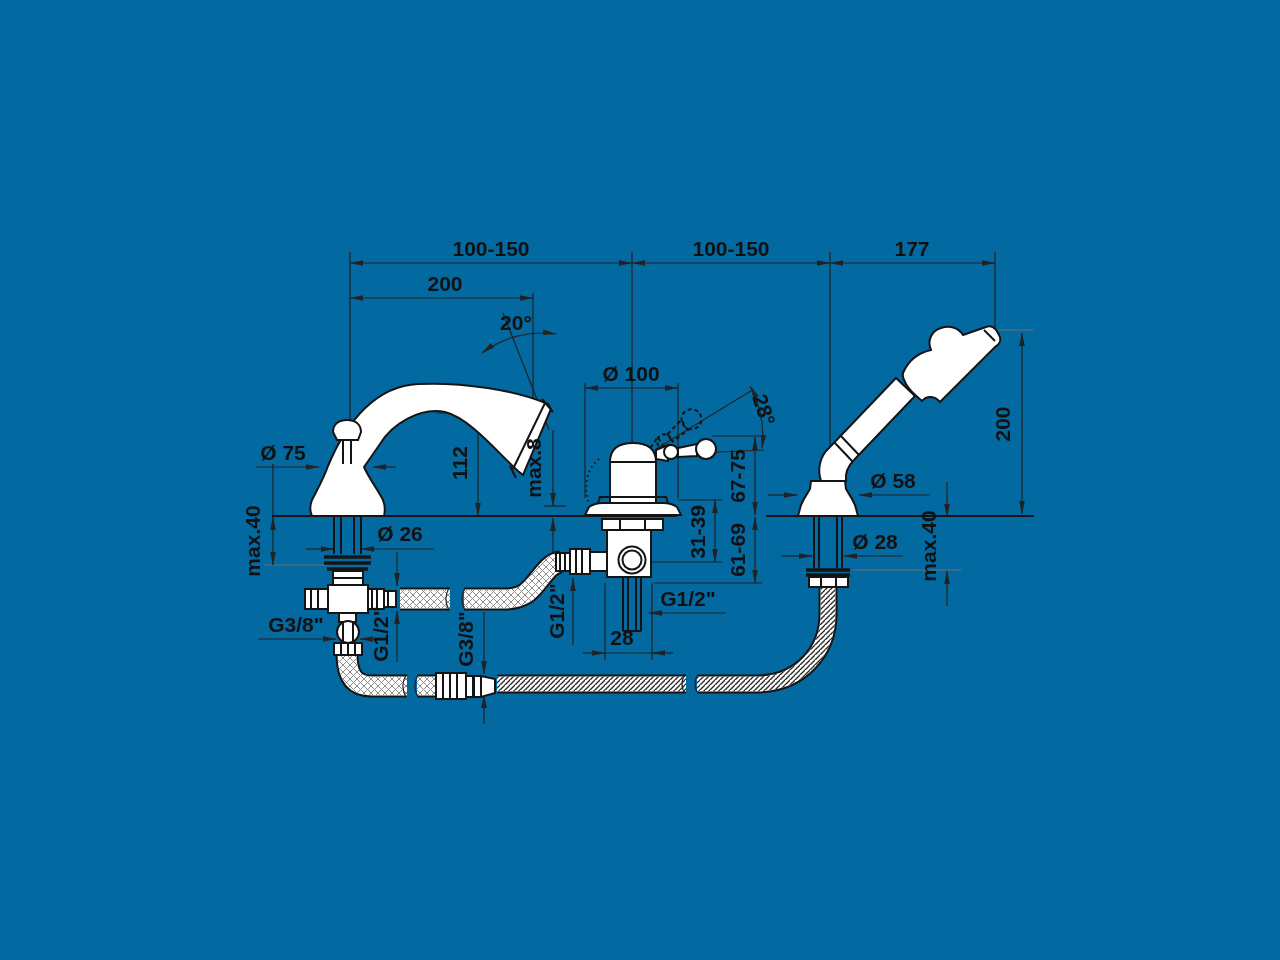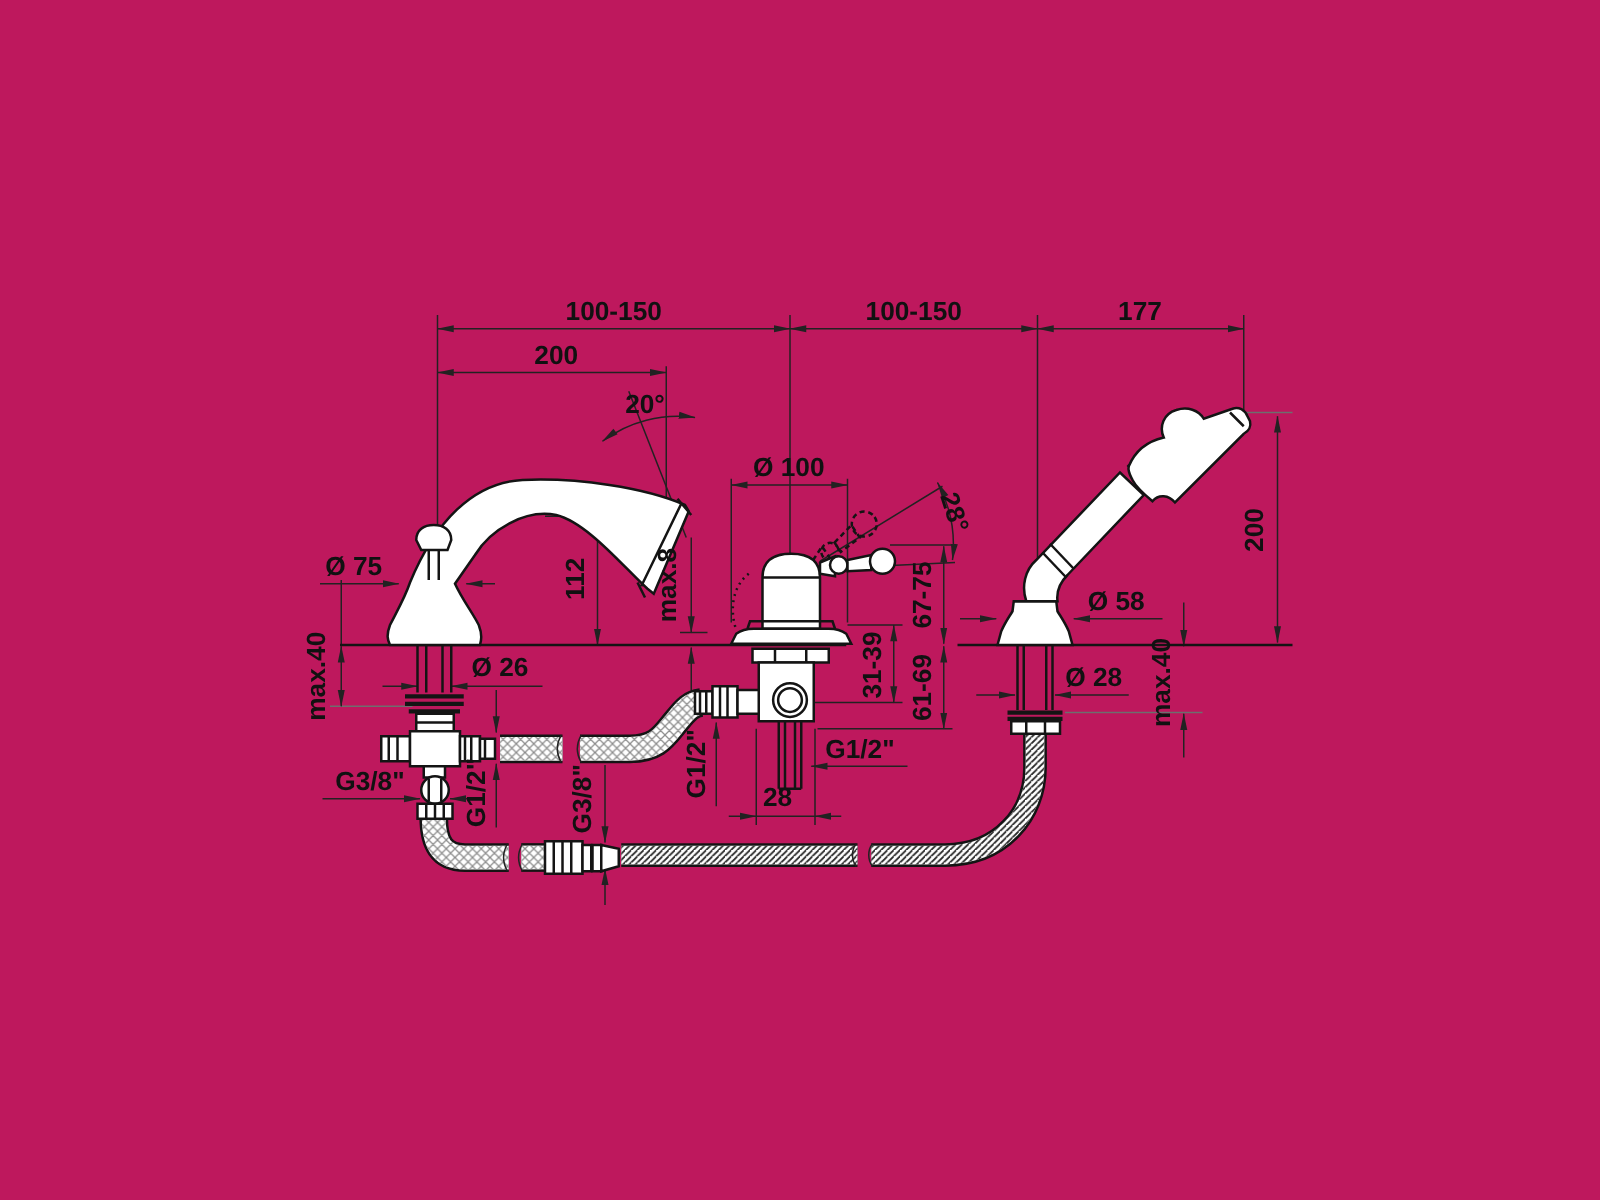--- a/index.html
+++ b/index.html
@@ -1,16 +1,16 @@
 <!DOCTYPE html>
 <html><head>
 <meta charset="utf-8">
 <style>
   html,body{margin:0;padding:0;background:#ffffff;}
-  .stage{width:1280px;height:960px;background:#be185d;position:relative;font-family:"Liberation Sans",sans-serif;}
+  .stage{width:1280px;height:960px;background:#0369a1;position:relative;font-family:"Liberation Sans",sans-serif;}
   svg{display:block;}
   text{font-family:"Liberation Sans","DejaVu Sans",sans-serif;font-weight:bold;font-size:21px;fill:#111;}
   .obj{stroke:#141414;stroke-width:2;fill:none;}
   .objf{stroke:#141414;stroke-width:2;fill:#ffffff;}
   .thick{stroke:#141414;stroke-width:3.4;}
   .dim{stroke:#222;stroke-width:1.2;fill:none;}
   .ref{stroke:#6e6e6e;stroke-width:1.1;fill:none;}
   .dash{stroke-dasharray:4 3;}
   .dot{stroke-dasharray:1.5 3.5;}
 </style>

